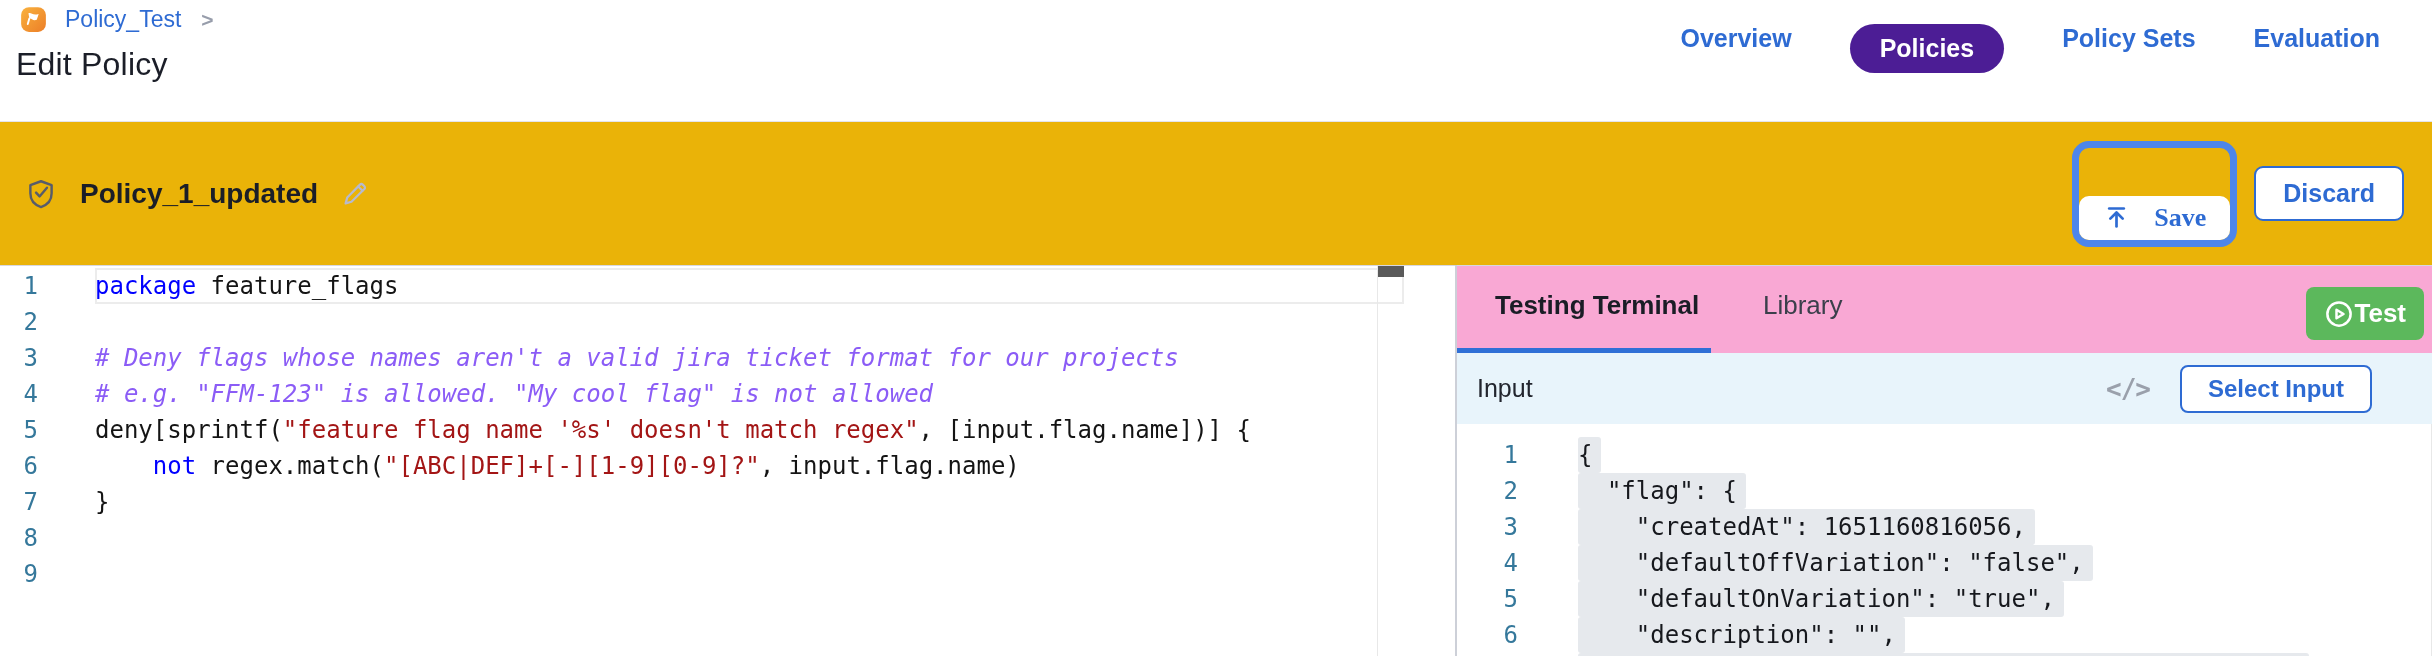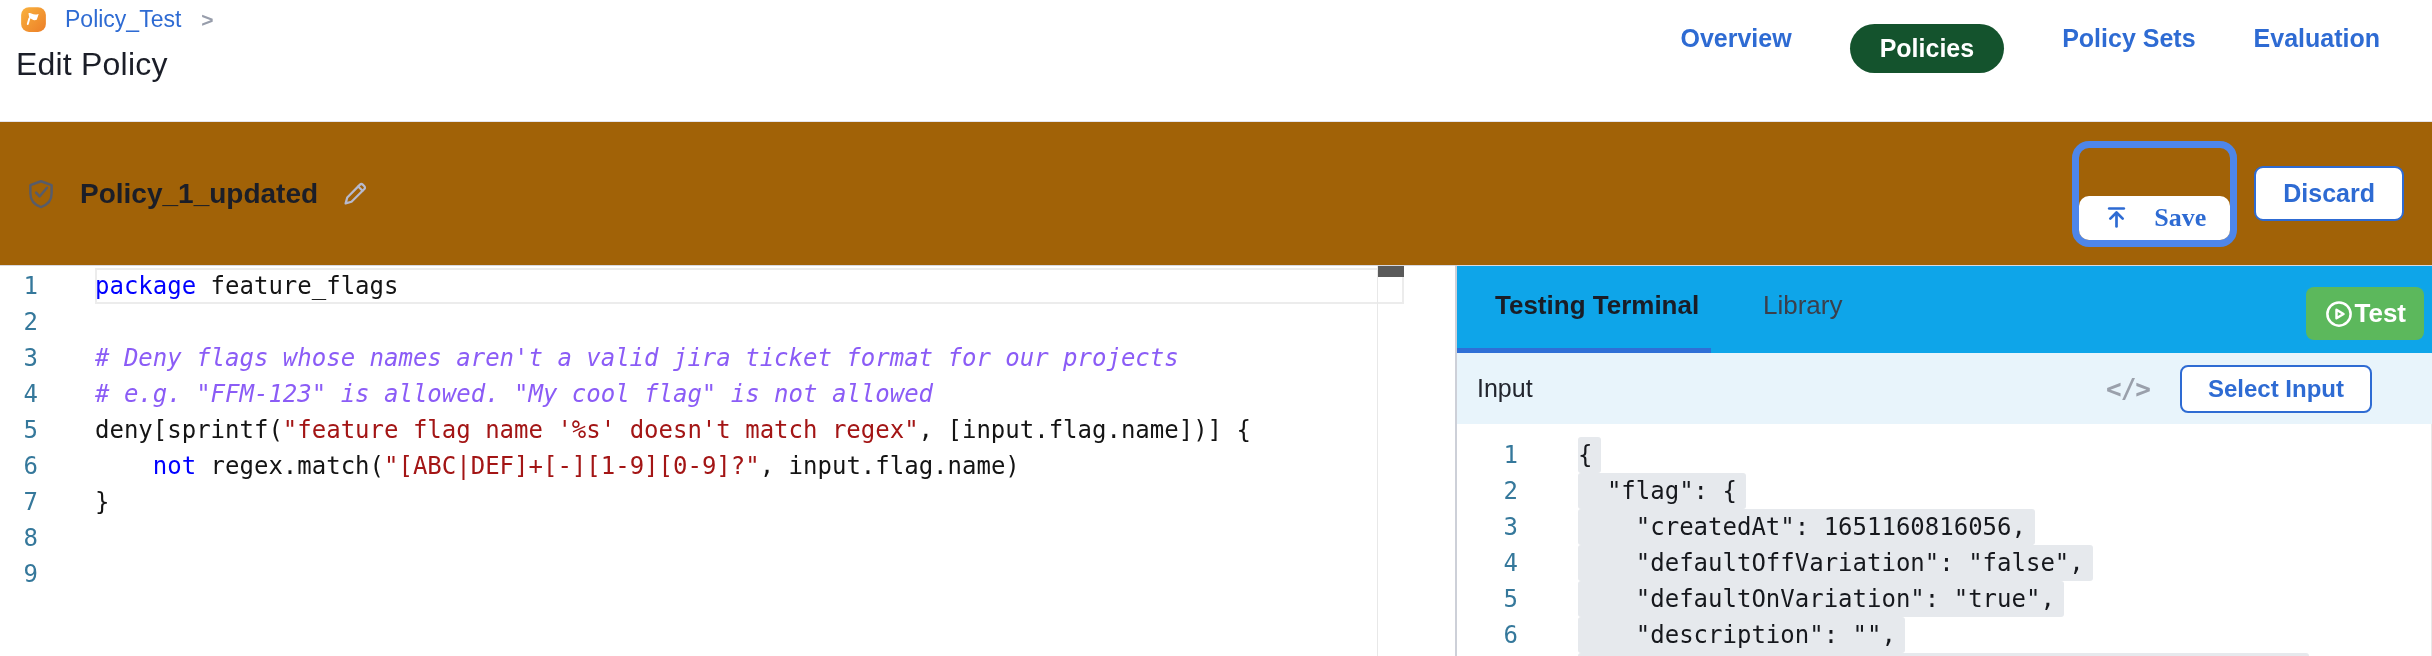--- a/index.html
+++ b/index.html
@@ -8,26 +8,26 @@
 
   
   .header { position:absolute; left:0; top:0; width:2432px; height:122px; background:#fff; }
   .breadcrumb { position:absolute; left:20px; top:6px; display:flex; align-items:center; gap:18px; }
   .crumb-link { color:#2e6bd3; font-size:23px; font-weight:500; text-decoration:none; cursor:pointer; }
   .crumb-chevron { color:#979dab; font-size:21px; font-weight:600; padding-left:2px; }
   .page-title { position:absolute; left:16px; top:46px; font-size:32px; font-weight:400; color:#1b1e28; letter-spacing:.2px; }
 
   .nav { position:absolute; right:52px; top:24px; height:50px; display:flex; align-items:flex-start; gap:58px; }
   .nav-link { color:#2e6bd3; font-size:25px; font-weight:600; cursor:pointer; }
-  .nav-pill { background:#14532d; color:#ffffff; font-size:25px; font-weight:600; padding:10px 30px;
+  .nav-pill { background:#4c1d95; color:#ffffff; font-size:25px; font-weight:600; padding:10px 30px;
               border-radius:999px; cursor:pointer; }
   .header-divider { position:absolute; left:0; top:121px; width:2432px; height:2px; background:#e4e4ec; }
 
   
-  .toolbar { position:absolute; left:0; top:122px; width:2432px; height:143px; background:#a16207; }
+  .toolbar { position:absolute; left:0; top:122px; width:2432px; height:143px; background:#eab308; }
   .policy-id { position:absolute; left:24px; top:0; height:143px; display:flex; align-items:center; gap:22px; }
   .policy-name { font-size:28px; font-weight:700; color:#1b1e28; }
   .icon-btn { background:none; border:none; cursor:pointer; display:flex; align-items:center; }
 
   .toolbar-actions { position:absolute; right:28px; top:0; height:143px; display:flex; align-items:center; gap:17px; }
   .save-ring { border:7px solid #4e86e9; border-radius:17px; display:flex; }
   .btn-save { display:flex; align-items:center; gap:24px; background:#fff; border:none; border-radius:10px;
               padding:7px 24px; font-size:26px; font-weight:700; color:#2e6bd3; cursor:pointer;
               font-family:Liberation Serif, serif;margin-top:48px; }
   .btn-discard { background:#fff; border:2px solid #2e6bd3; border-radius:9px; padding:11px 27px;
@@ -46,21 +46,21 @@
   .ed-content { font-family:"DejaVu Sans Mono", monospace; white-space:pre; flex:1 1 auto; color:#111; }
   .ed-content.current { box-shadow:inset 0 0 0 2px #ececec; }
   .tok-keyword { color:#0000ff; }
   .tok-comment { color:#8b5cf6;font-style:italic; }
   .tok-string  { color:#a31515; }
   .tok-plain   { color:#141414; }
   .rego-track { position:absolute; left:1377px; top:0; width:1px; bottom:0; background:#e8e8e8; }
   .rego-thumb { position:absolute; left:1378px; top:0; width:26px; height:11px; background:#5a5a5a; }
 
   
-  .right-panel { position:absolute; left:1457px; top:266px; right:0; bottom:0; background:#0ea5e9; }
+  .right-panel { position:absolute; left:1457px; top:266px; right:0; bottom:0; background:#f9a8d4; }
   .tabs-row { position:absolute; left:0; top:0; width:100%; height:87px; }
   .tab { position:absolute; top:24px; font-size:26px; cursor:pointer; }
   .tab-active { left:38px; font-weight:700; color:#1a1d26; }
   .tab-inactive { left:306px; font-weight:400; color:#3b3f4b; }
   .tab-underline { position:absolute; left:0; top:82px; width:254px; height:5px; background:#2f6fd6; }
   .btn-test { position:absolute; right:8px; top:21px; height:53px; display:flex; align-items:center; 
               background:#5cb85c; border:none; border-radius:8px; padding:0 18px; color:#fff;
               font-size:26px; font-weight:700; cursor:pointer; font-family:"Liberation Sans", sans-serif; }
 
   .input-bar { position:absolute; left:0; top:87px; width:100%; height:71px; background:#e8f4fb;

